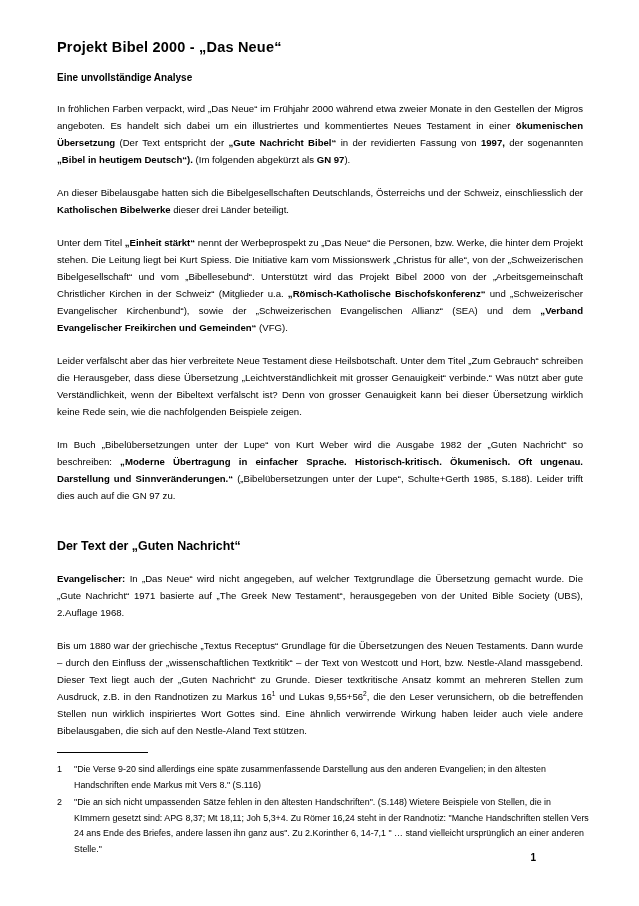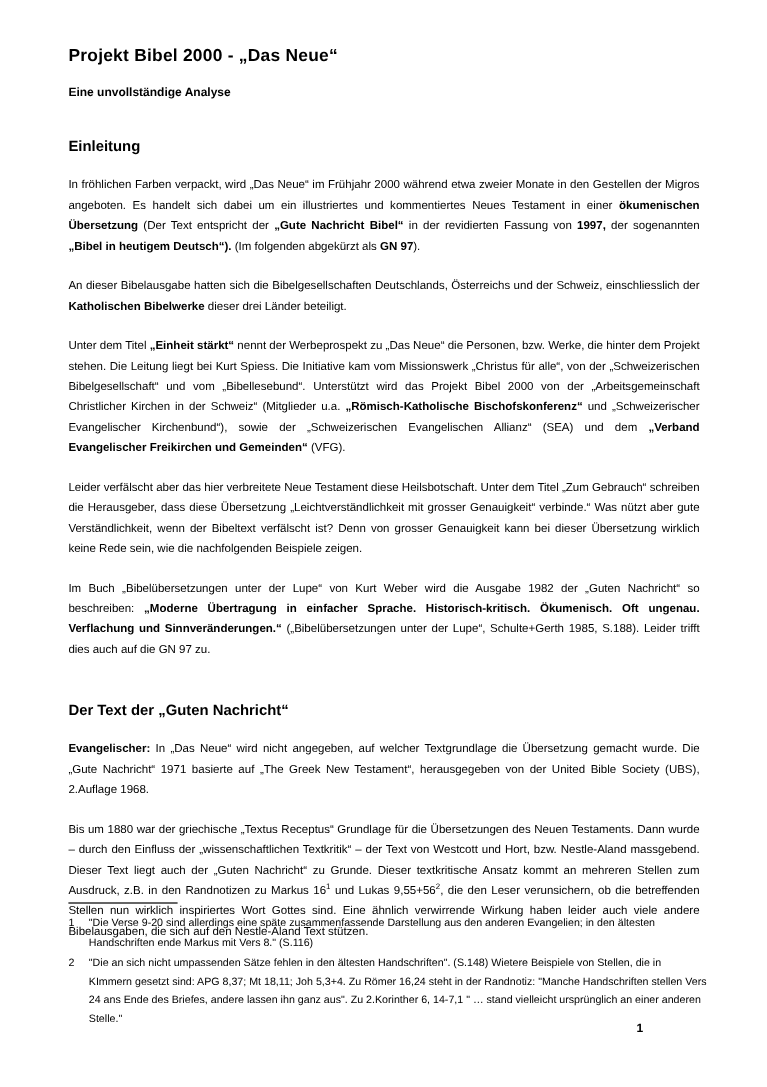--- a/index.html
+++ b/index.html
@@ -103,27 +103,26 @@
 </head>
 <body>
 
 <div class="page">
 
   <div class="content">
 
     <h1 class="doc-title">Projekt Bibel 2000 - „Das Neue“</h1>
     <h2 class="doc-subtitle">Eine unvollständige Analyse</h2>
 
-    <h3 class="section-heading">Einleitung</h3>
 
     <p class="body-text">In fröhlichen Farben verpackt, wird „Das Neue“ im Frühjahr 2000 während etwa zweier Monate in den Gestellen der Migros angeboten. Es handelt sich dabei um ein illustriertes und kommentiertes Neues Testament in einer <b>ökumenischen Übersetzung</b> (Der Text entspricht der <b>„Gute Nachricht Bibel“</b> in der revidierten Fassung von <b>1997,</b> der sogenannten <b>„Bibel in heutigem Deutsch“).</b> (Im folgenden abgekürzt als <b>GN 97</b>).</p>
     <p class="body-text">An dieser Bibelausgabe hatten sich die Bibelgesellschaften Deutschlands, Österreichs und der Schweiz, einschliesslich der <b>Katholischen Bibelwerke</b> dieser drei Länder beteiligt.</p>
     <p class="body-text">Unter dem Titel <b>„Einheit stärkt“</b> nennt der Werbeprospekt zu „Das Neue“ die Personen, bzw. Werke, die hinter dem Projekt stehen. Die Leitung liegt bei Kurt Spiess. Die Initiative kam vom Missionswerk „Christus für alle“, von der „Schweizerischen Bibelgesellschaft“ und vom „Bibellesebund“. Unterstützt wird das Projekt Bibel 2000 von der „Arbeitsgemeinschaft Christlicher Kirchen in der Schweiz“ (Mitglieder u.a. <b>„Römisch-Katholische Bischofskonferenz“</b> und „Schweizerischer Evangelischer Kirchenbund“), sowie der „Schweizerischen Evangelischen Allianz“ (SEA) und dem <b>„Verband Evangelischer Freikirchen und Gemeinden“</b> (VFG).</p>
     <p class="body-text">Leider verfälscht aber das hier verbreitete Neue Testament diese Heilsbotschaft. Unter dem Titel „Zum Gebrauch“ schreiben die Herausgeber, dass diese Übersetzung „Leichtverständlichkeit mit grosser Genauigkeit“ verbinde.“ Was nützt aber gute Verständlichkeit, wenn der Bibeltext verfälscht ist? Denn von grosser Genauigkeit kann bei dieser Übersetzung wirklich keine Rede sein, wie die nachfolgenden Beispiele zeigen.</p>
-    <p class="body-text">Im Buch „Bibelübersetzungen unter der Lupe“ von Kurt Weber wird die Ausgabe 1982 der „Guten Nachricht“ so beschreiben: <b>„Moderne Übertragung in einfacher Sprache. Historisch-kritisch. Ökumenisch. Oft ungenau. Verflachung und Sinnveränderungen.“</b> („Bibelübersetzungen unter der Lupe“, Schulte+Gerth 1985, S.188). Leider trifft dies auch auf die GN 97 zu.</p>
+    <p class="body-text">Im Buch „Bibelübersetzungen unter der Lupe“ von Kurt Weber wird die Ausgabe 1982 der „Guten Nachricht“ so beschreiben: <b>„Moderne Übertragung in einfacher Sprache. Historisch-kritisch. Ökumenisch. Oft ungenau. Darstellung und Sinnveränderungen.“</b> („Bibelübersetzungen unter der Lupe“, Schulte+Gerth 1985, S.188). Leider trifft dies auch auf die GN 97 zu.</p>
 
     <h3 class="section-heading second">Der Text der „Guten Nachricht“</h3>
 
     <p class="body-text"><b>Evangelischer:</b> In „Das Neue“ wird nicht angegeben, auf welcher Textgrundlage die Übersetzung gemacht wurde. Die „Gute Nachricht“ 1971 basierte auf „The Greek New Testament“, herausgegeben von der United Bible Society (UBS), 2.Auflage 1968.</p>
     <p class="body-text">Bis um 1880 war der griechische „Textus Receptus“ Grundlage für die Übersetzungen des Neuen Testaments. Dann wurde – durch den Einfluss der „wissenschaftlichen Textkritik“ – der Text von Westcott und Hort, bzw. Nestle-Aland massgebend. Dieser Text liegt auch der „Guten Nachricht“ zu Grunde. Dieser textkritische Ansatz kommt an mehreren Stellen zum Ausdruck, z.B. in den Randnotizen zu Markus 16<sup>1</sup> und Lukas 9,55+56<sup>2</sup>, die den Leser verunsichern, ob die betreffenden Stellen nun wirklich inspiriertes Wort Gottes sind. Eine ähnlich verwirrende Wirkung haben leider auch viele andere Bibelausgaben, die sich auf den Nestle-Aland Text stützen.</p>
 
   </div>
 
   <div class="footnotes">
     <div class="fn-sep"></div>

